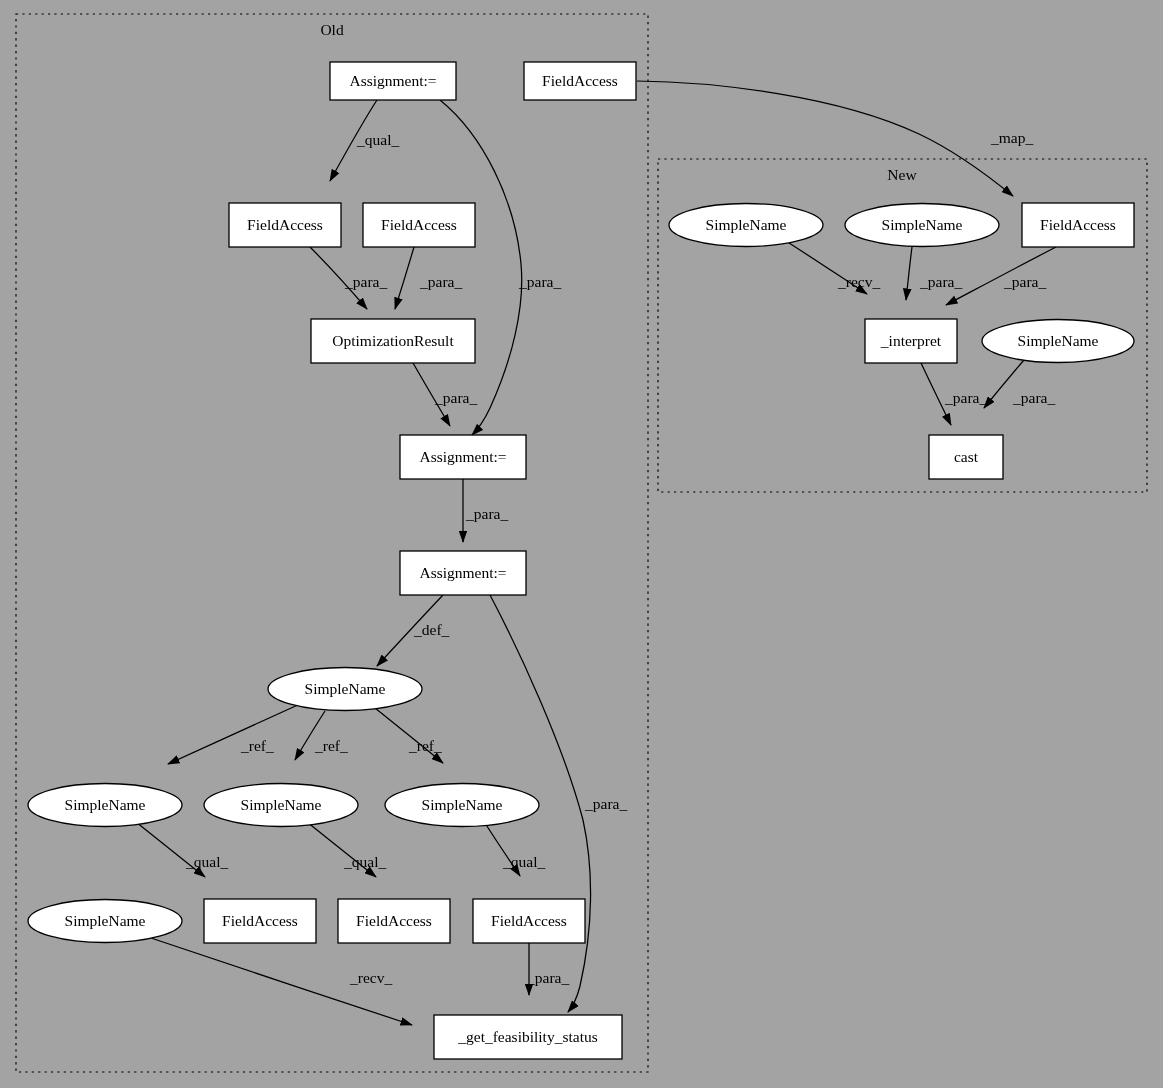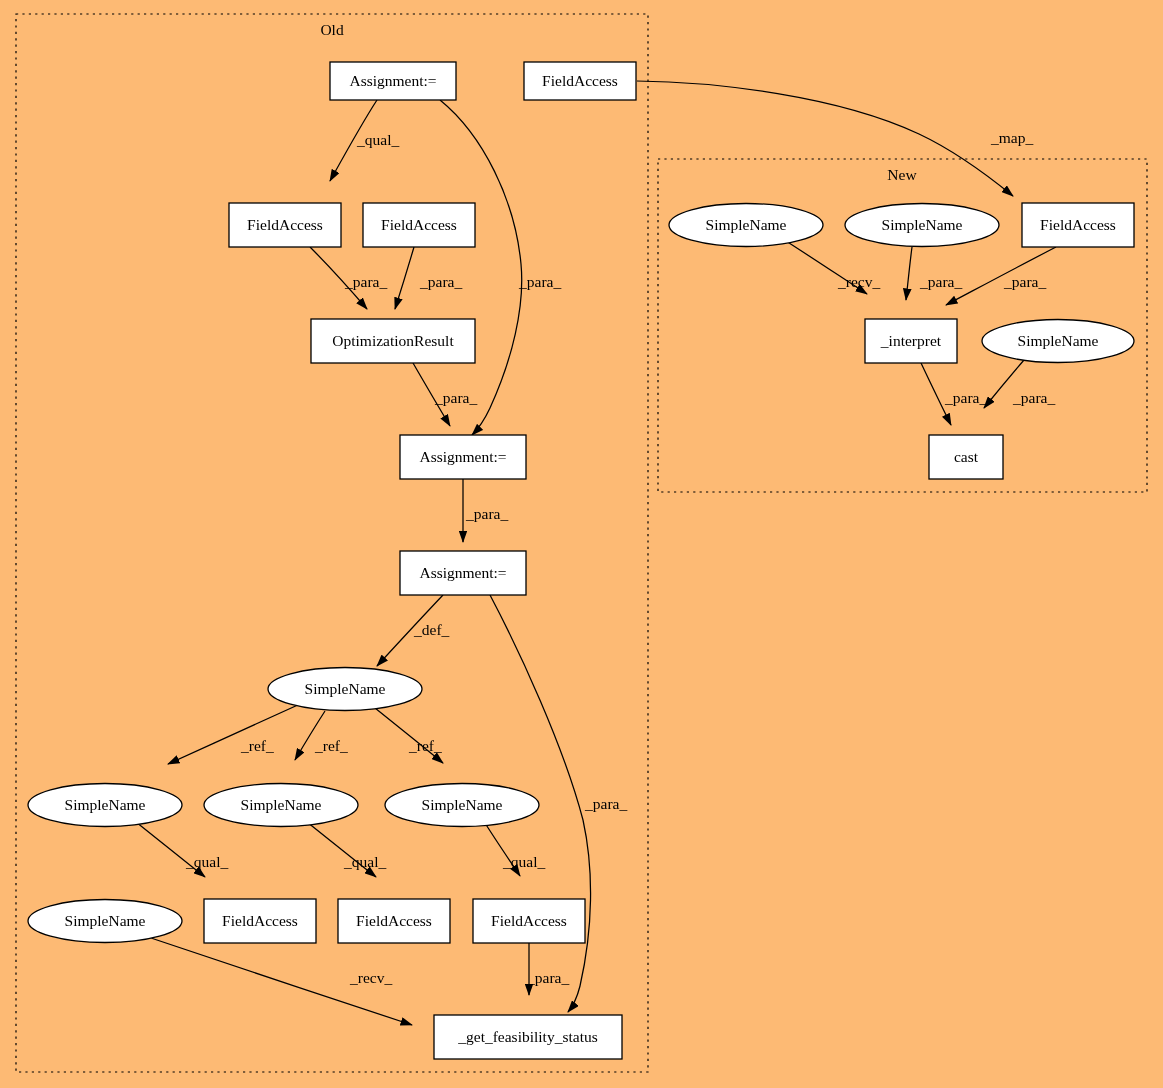--- a/index.html
+++ b/index.html
@@ -4,21 +4,21 @@
 <style>
   html, body {
     margin: 0;
     padding: 0;
     background: #ffffff;
   }
   #canvas-wrap {
     position: relative;
     width: 1163px;
     height: 1088px;
-    background: #fdba74;
+    background: #a3a3a3;
     font-family: "Liberation Serif", "DejaVu Serif", serif;
   }
   svg#graph {
     display: block;
     width: 1163px;
     height: 1088px;
   }
   .node-shape {
     fill: #ffffff;
     stroke: #000000;

